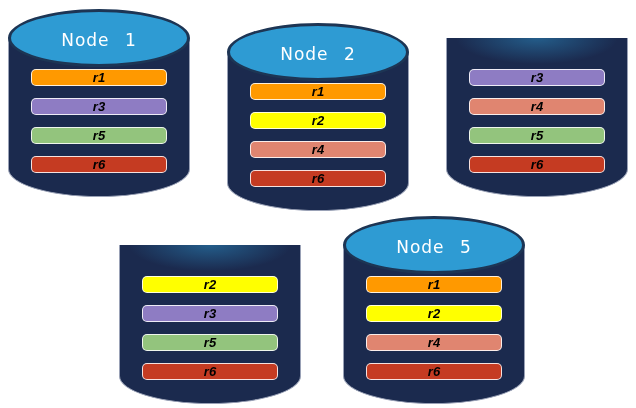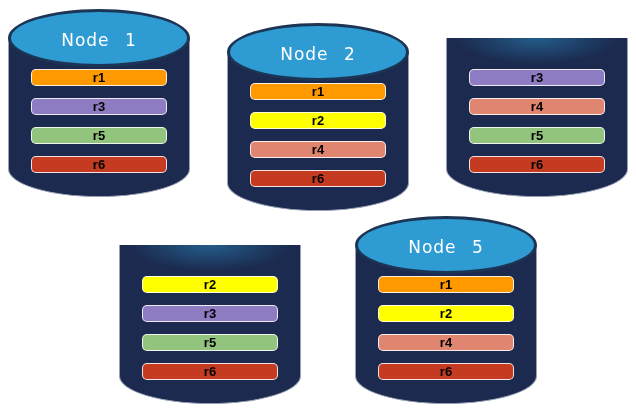--- a/index.html
+++ b/index.html
@@ -17,21 +17,21 @@
   }
   .node {
     position: absolute;
     width: 182px;
     height: 188px;
   }
   .pos-0 { left: 8px;   top: 9px; }
   .pos-1 { left: 227px; top: 23px; }
   .pos-2 { left: 446px; top: 9px; }
   .pos-3 { left: 119px; top: 216px; }
-  .pos-4 { left: 343px; top: 216px; margin-left: 12px; }
+  .pos-4 { left: 343px; top: 216px; }
 
   .cyl-body {
     position: absolute;
     top: 29px; left: 0; right: 0; bottom: 0;
     background:
       radial-gradient(ellipse 60% 22% at 50% 0%, rgba(46,155,211,0.45) 0%, rgba(46,155,211,0.0) 75%),
       var(--navy, #1B2A4E);
     border: 1px solid #99A1B6;
     border-top: none;
     border-radius: 0 0 50% 50% / 0 0 28px 28px;
@@ -66,20 +66,21 @@
     flex-direction: column;
     gap: 12px;
   }
   .bar {
     height: 15px;
     border-radius: 5px;
     border: 1px solid rgba(255,255,255,0.85);
     display: flex;
     align-items: center;
     justify-content: center;
+    font-style: italic;
   }
   .bar span {
     color: #000000;
     font-weight: bold;
     font-size: 13px;
     line-height: 1;
     font-family: "Liberation Sans", sans-serif;
   }
 </style>
 </head>

